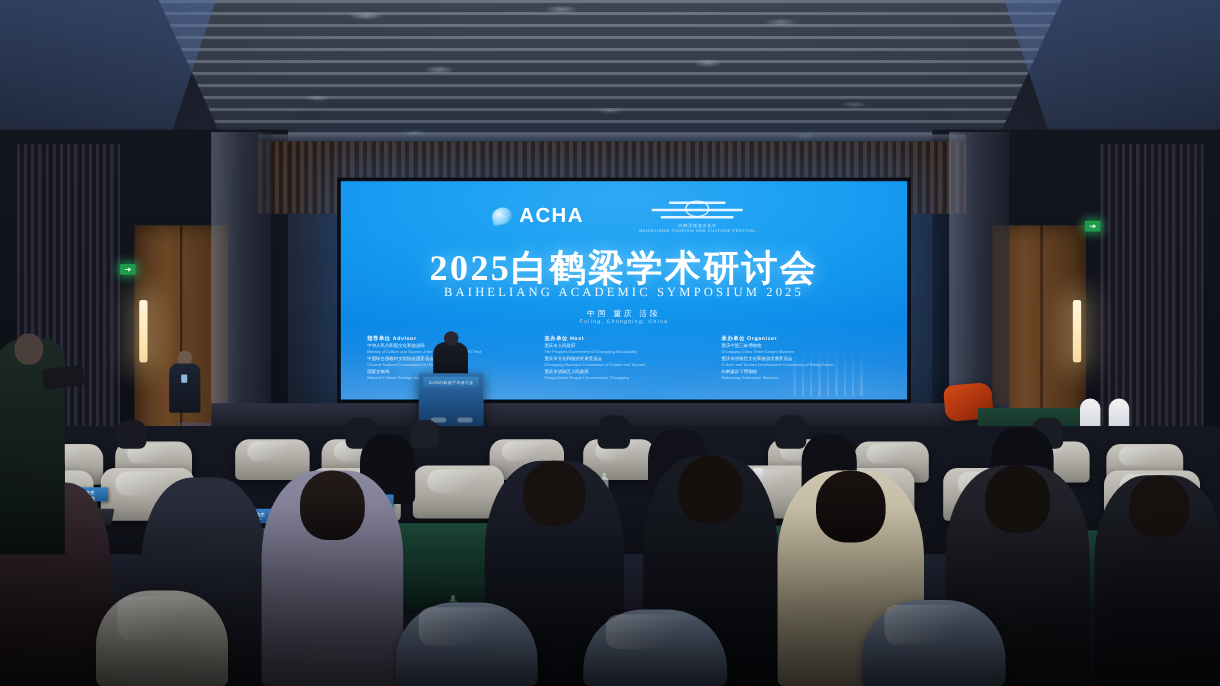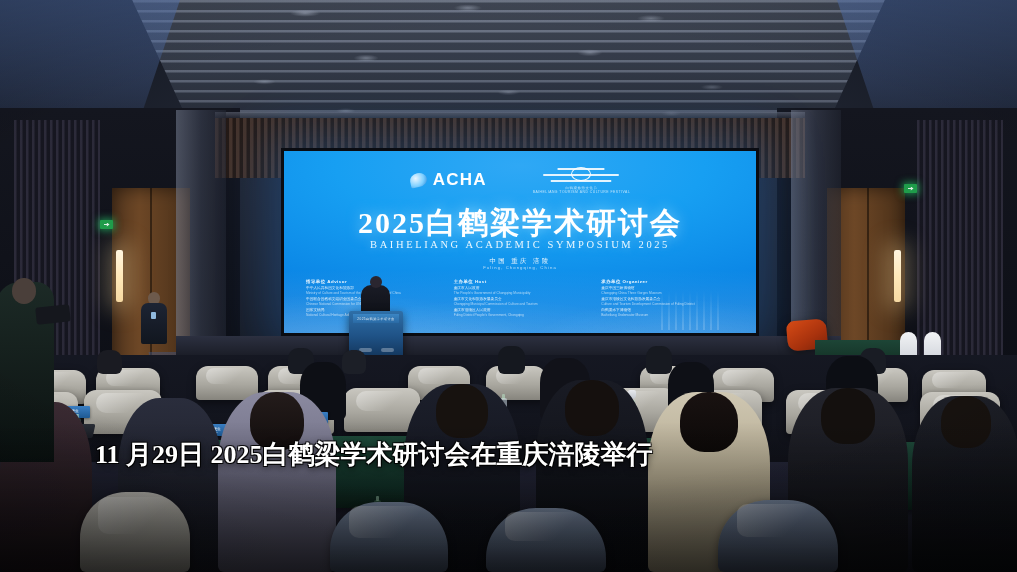--- a/index.html
+++ b/index.html
@@ -712,15 +712,14 @@
   </div>
 
   <div class="cameraman">
     <div class="head"></div>
     <div class="rig"></div>
   </div>
 
   <div class="bottom-shade"></div>
   <div class="vignette"></div>
 
-  <div class="caption">11 月29日 2025白鹤梁学术研讨会在重庆涪陵举行</div>
 
 </div>
 
 </body></html>

